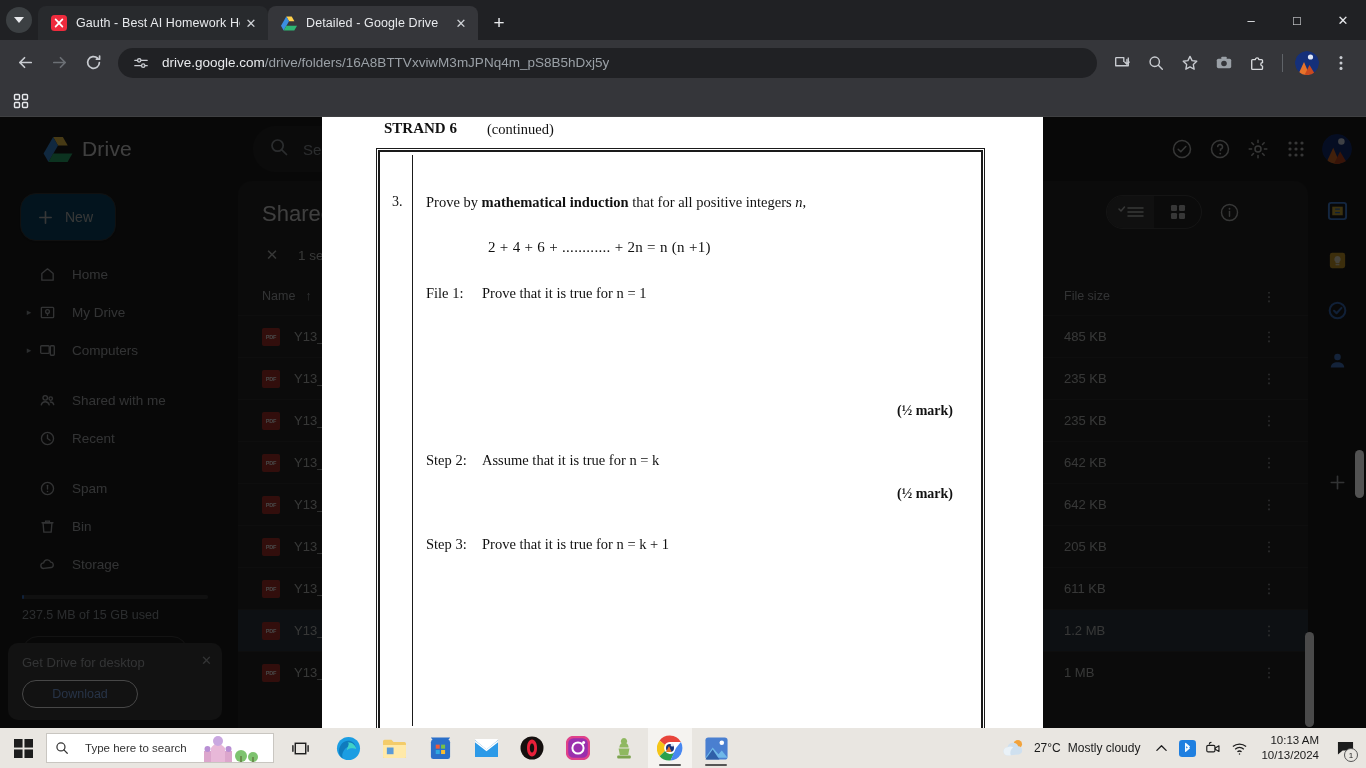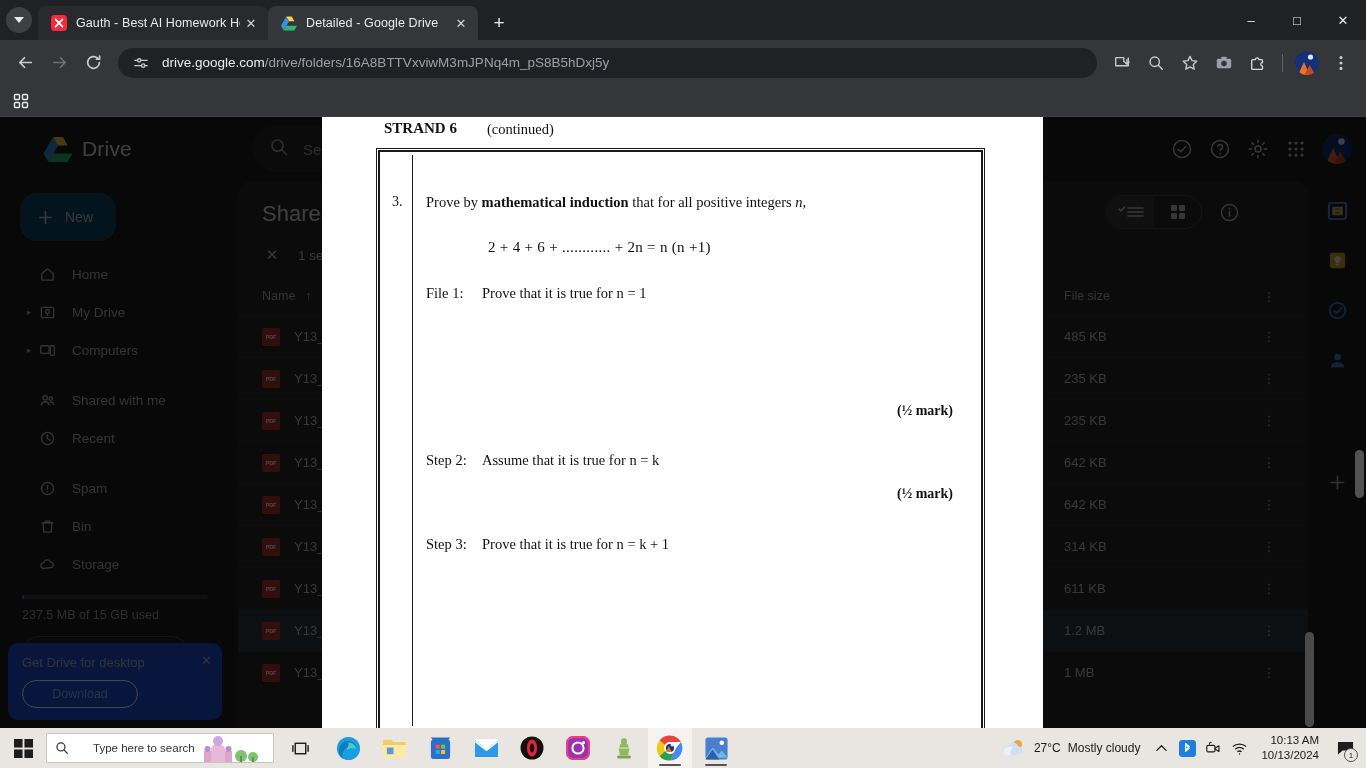--- a/index.html
+++ b/index.html
@@ -64,21 +64,21 @@
   .dv-new { width:96px;height:48px;border-radius:16px;background:#0c4a6e;border:1px solid #3c3c3c;display:flex;align-items:center;padding-left:16px;margin:12px 0 14px 12px;box-shadow:0 1px 3px rgba(0,0,0,.3);}
   .dv-new-txt { font-size:14px;color:#c4c7c5;margin-left:11px;}
   .dv-item { height:38px;display:flex;align-items:center;padding-left:14px;border-radius:0 19px 19px 0;position:relative;}
   .dv-item .tw { width:14px;flex:0 0 14px;display:flex;align-items:center;justify-content:center;color:#9aa0a6;font-size:9px;}
   .dv-item .ic { width:22px;flex:0 0 22px;display:flex;align-items:center;justify-content:center;color:#b5b8bb;margin-right:14px;}
   .dv-item .lb { font-size:13.5px;color:#b5b8bb;}
   .dv-storage-bar { height:4px;background:#3c3c3c;border-radius:2px;margin:12px 14px 9px 14px;position:relative;}
   .dv-storage-bar i { position:absolute;left:0;top:0;height:4px;width:2px;background:#3c7cd6;border-radius:2px;}
   .dv-storage-txt { font-size:12.5px;color:#9aa0a6;padding-left:14px;}
   .dv-gms { margin:14px 0 0 14px;height:32px;width:166px;border:1px solid #444;border-radius:16px;display:flex;align-items:center;justify-content:center;font-size:13px;color:#8ab4f8;}
-  .dv-promo { position:absolute;left:8px;right:8px;bottom:8px;background:#1d4ed8;border-radius:10px;padding:12px 14px;}
+  .dv-promo { position:absolute;left:8px;right:8px;bottom:8px;background:#404040;border-radius:10px;padding:12px 14px;}
   .dv-promo-t { font-size:13px;color:#b5b8bb;}
   .dv-promo-x { position:absolute;right:10px;top:10px;color:#b5b8bb;font-size:13px;}
   .dv-dl { margin-top:10px;width:116px;height:28px;border:1px solid #ffffff;border-radius:14px;display:flex;align-items:center;justify-content:center;font-size:12.5px;color:#8ab4f8;}
 
   
   .dv-main { position:absolute;left:238px;right:58px;top:64px;bottom:0;background:#282828;border-radius:14px 14px 0 0;overflow:hidden;}
   .dv-title { font-size:22px;color:#e3e3e3;padding:20px 0 0 24px;}
   .dv-selbar { display:flex;align-items:center;padding:18px 0 0 24px;}
   .dv-selbar .x { width:20px;height:20px;display:flex;align-items:center;justify-content:center;color:#c4c7c5;font-size:15px;margin-right:16px;}
   .dv-selbar .t { font-size:13.5px;color:#c4c7c5;}
@@ -121,21 +121,21 @@
   .ital { font-style:italic; }
 
   
   .sb-outer { position:absolute;right:2px;top:333px;width:9px;height:48px;background:#6b6b6b;border-radius:5px;opacity:.75;}
   .sb-inner { position:absolute;right:52px;top:515px;width:9px;height:95px;background:#4a4a4a;border-radius:5px;}
 
   
   .taskbar { position:absolute;left:0;bottom:0;width:1366px;height:40px;background:#e9e6e1;display:flex;align-items:center;}
   .tb-start { width:46px;height:40px;display:flex;align-items:center;justify-content:center;}
   .tb-search { width:228px;height:30px;background:#fff;border:1px solid #c9c6c1;display:flex;align-items:center;padding:0 8px;position:relative;overflow:hidden;}
-  .tb-search-ph { font-size:11.5px;color:#333;margin-left:24px;}
+  .tb-search-ph { font-size:11.5px;color:#333;margin-left:16px;}
   .tb-taskview { width:40px;height:40px;display:flex;align-items:center;justify-content:center;margin-left:6px;}
   .tb-apps { display:flex;align-items:center;gap:2px;margin-left:6px;}
   .tb-app { width:44px;height:40px;display:flex;align-items:center;justify-content:center;position:relative;}
   .tb-app.open::after { content:"";position:absolute;bottom:2px;left:11px;width:22px;height:2.5px;background:#555;border-radius:2px;}
   .tb-app.active { background:#f5f3f0; }
   .tb-tray { position:absolute;right:0;height:40px;display:flex;align-items:center;gap:0;padding-right:4px;}
   .tray-weather { display:flex;align-items:center;gap:7px;padding:0 8px;}
   .tray-temp { font-size:12px;color:#1a1a1a;}
   .tray-desc { font-size:12px;color:#1a1a1a;}
   .tray-ic { width:26px;height:40px;display:flex;align-items:center;justify-content:center;}
@@ -530,21 +530,21 @@
                   <span>Y13_Maths_Strand5.pdf</span>
                 </span>
               <span class="c-size">642 KB</span>
               <span class="c-kebab">⋮</span>
             </div>
             <div class="dv-row">
               <span class="c-name">
                   <span class="pdf-ic">PDF</span>
                   <span>Y13_Maths_Strand6.pdf</span>
                 </span>
-              <span class="c-size">314 KB</span>
+              <span class="c-size">205 KB</span>
               <span class="c-kebab">⋮</span>
             </div>
             <div class="dv-row">
               <span class="c-name">
                   <span class="pdf-ic">PDF</span>
                   <span>Y13_Maths_Strand7.pdf</span>
                 </span>
               <span class="c-size">611 KB</span>
               <span class="c-kebab">⋮</span>
             </div>

